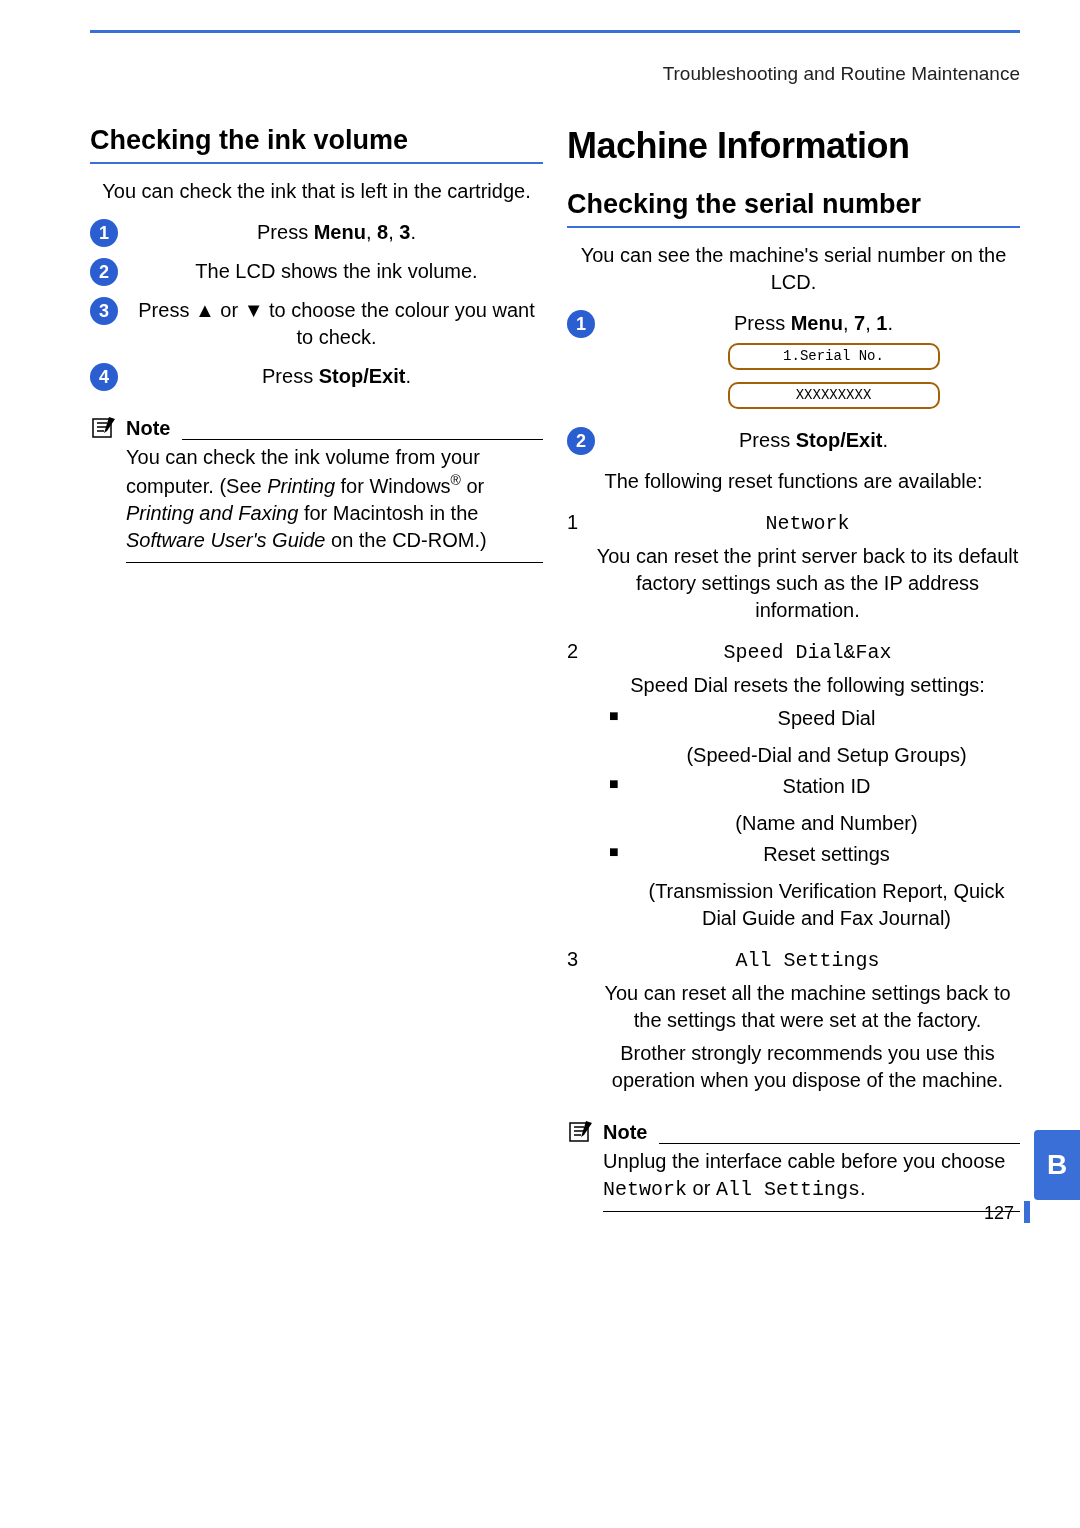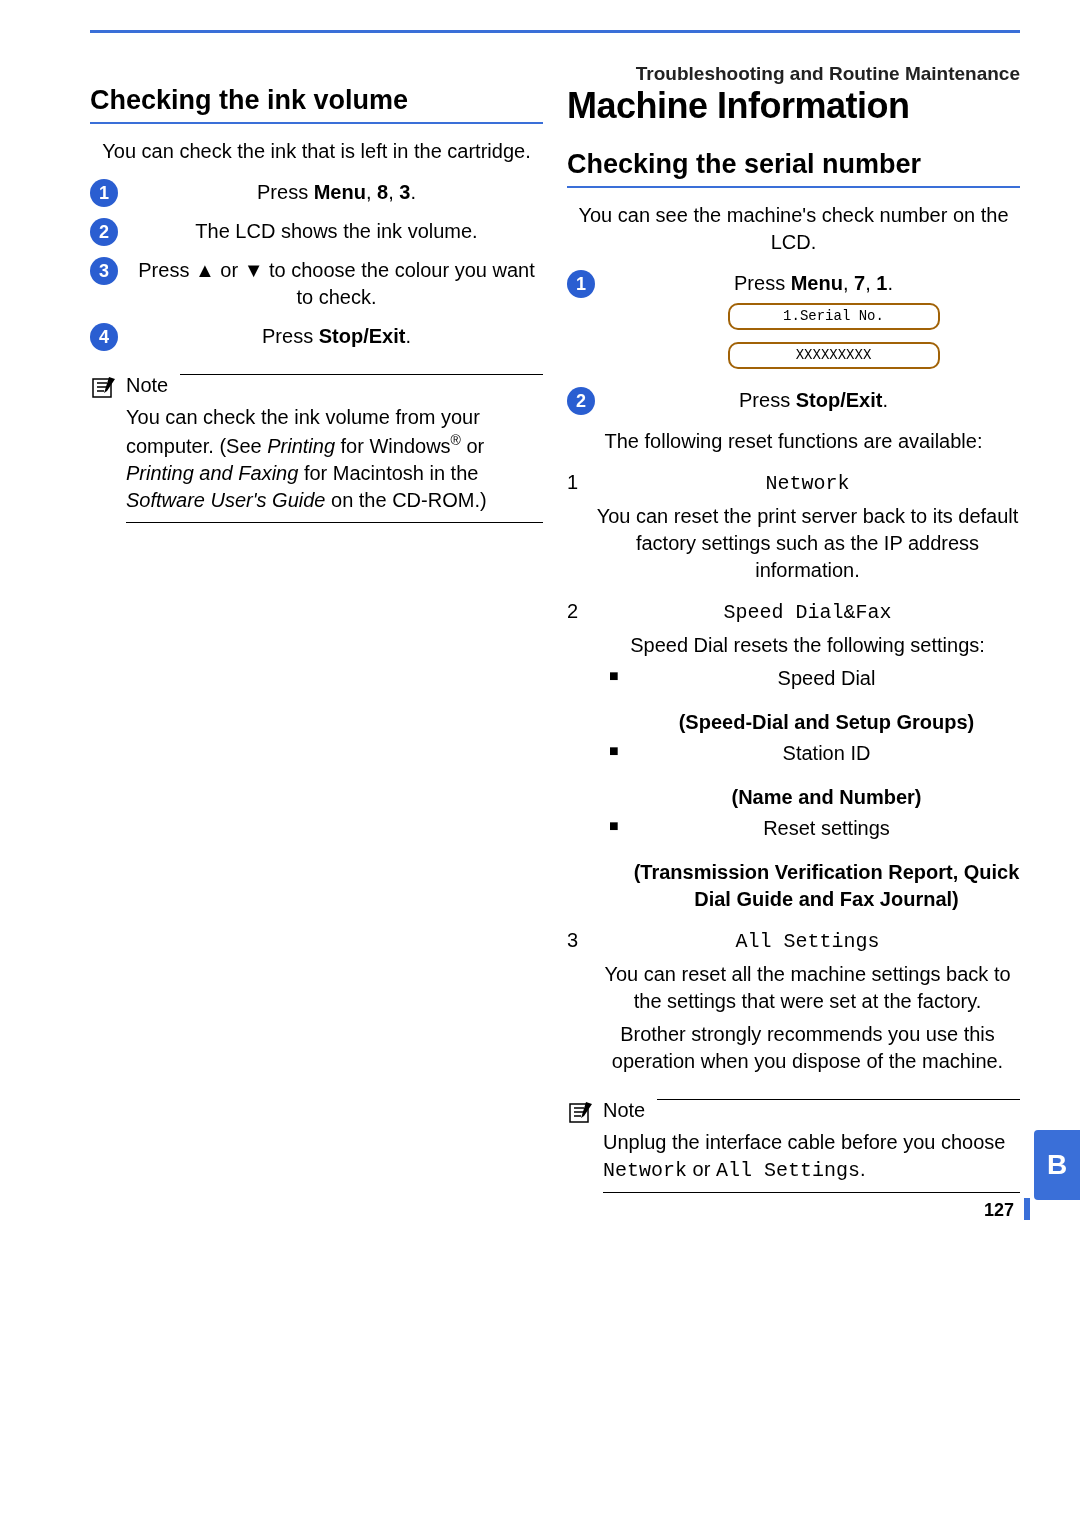--- a/index.html
+++ b/index.html
@@ -15,21 +15,21 @@
     position: relative;
   }
   .top-rule {
     border-top: 3px solid #3a6fd8;
     margin: 0 0 30px 0;
   }
   .running-head {
     text-align: right;
     font-size: 19px;
     color: #222;
-    font-weight: bold;
+    margin-bottom: 40px;
   }
   .cols {
     display: flex;
     gap: 24px;
   }
   .col {
     flex: 1;
     min-width: 0;
   }
   h1 {
@@ -67,23 +67,23 @@
     display: flex;
     align-items: center;
     justify-content: center;
     line-height: 1;
   }
   .note {
     margin-top: 24px;
   }
   .note-head {
     display: flex;
-    align-items: flex-start;
+    align-items: flex-end;
     gap: 6px;
-    font-weight: 400;
+    font-weight: 700;
     font-size: 20px;
   }
   .note-head .line {
     flex: 1;
     border-top: 1px solid #000;
     margin-left: 6px;
   }
   .note-icon svg { display: block; }
   .note-body {
     margin: 4px 0 0 36px;
@@ -129,42 +129,41 @@
     font-size: 20px;
     line-height: 1.35;
   }
   .sq-list > li::before {
     content: "■";
     position: absolute; left: 0; top: 0;
     font-size: 16px;
   }
   .sq-list .sub {
     display: block;
-    margin-top: 17px;
-    font-weight: bold;
+    margin-top: 10px;
   }
   .side-tab {
     position: absolute;
     right: 0;
     top: 1130px;
     width: 46px; height: 70px;
     background: #3a6fd8;
     color: #fff;
     font-size: 28px;
     font-weight: 700;
     display: flex; align-items: center; justify-content: center;
     border-top-left-radius: 4px;
     border-bottom-left-radius: 4px;
   }
   .page-num {
     position: absolute;
     right: 60px;
-    bottom: 12px;
+    bottom: 28px;
     font-size: 18px;
-    font-weight: 700;
+    font-weight: 400;
     padding-right: 6px;
   }
   .page-num::after {
     content: "";
     position: absolute;
     right: -10px; top: -2px;
     width: 6px; height: 22px;
     background: #3a6fd8;
   }
 </style>
@@ -220,21 +219,21 @@
           <span>You can check the ink volume from your computer. (See </span><span class="italic">Printing</span><span> for Windows</span><span class="sup">®</span><span> or </span><span class="italic">Printing and Faxing</span><span> for Macintosh in the </span><span class="italic">Software User's Guide</span><span> on the CD-ROM.)</span>
         </div>
         <div class="note-close"></div>
       </div>
     </div>
 
     <div class="col">
       <h1>Machine Information</h1>
 
       <h2>Checking the serial number</h2>
-      <p class="intro">You can see the machine's check number on the LCD.</p>
+      <p class="intro">You can see the machine's serial number on the LCD.</p>
 
       <ul class="steps">
         <li>
           <span class="step-num">1</span>
           <span>
             <span>Press </span><span class="bold">Menu</span><span>, </span><span class="bold">7</span><span>, </span><span class="bold">1</span><span>.</span>
           </span>
           <div class="lcd">1.Serial No.</div><br>
           <div class="lcd">XXXXXXXXX</div>
         </li>

